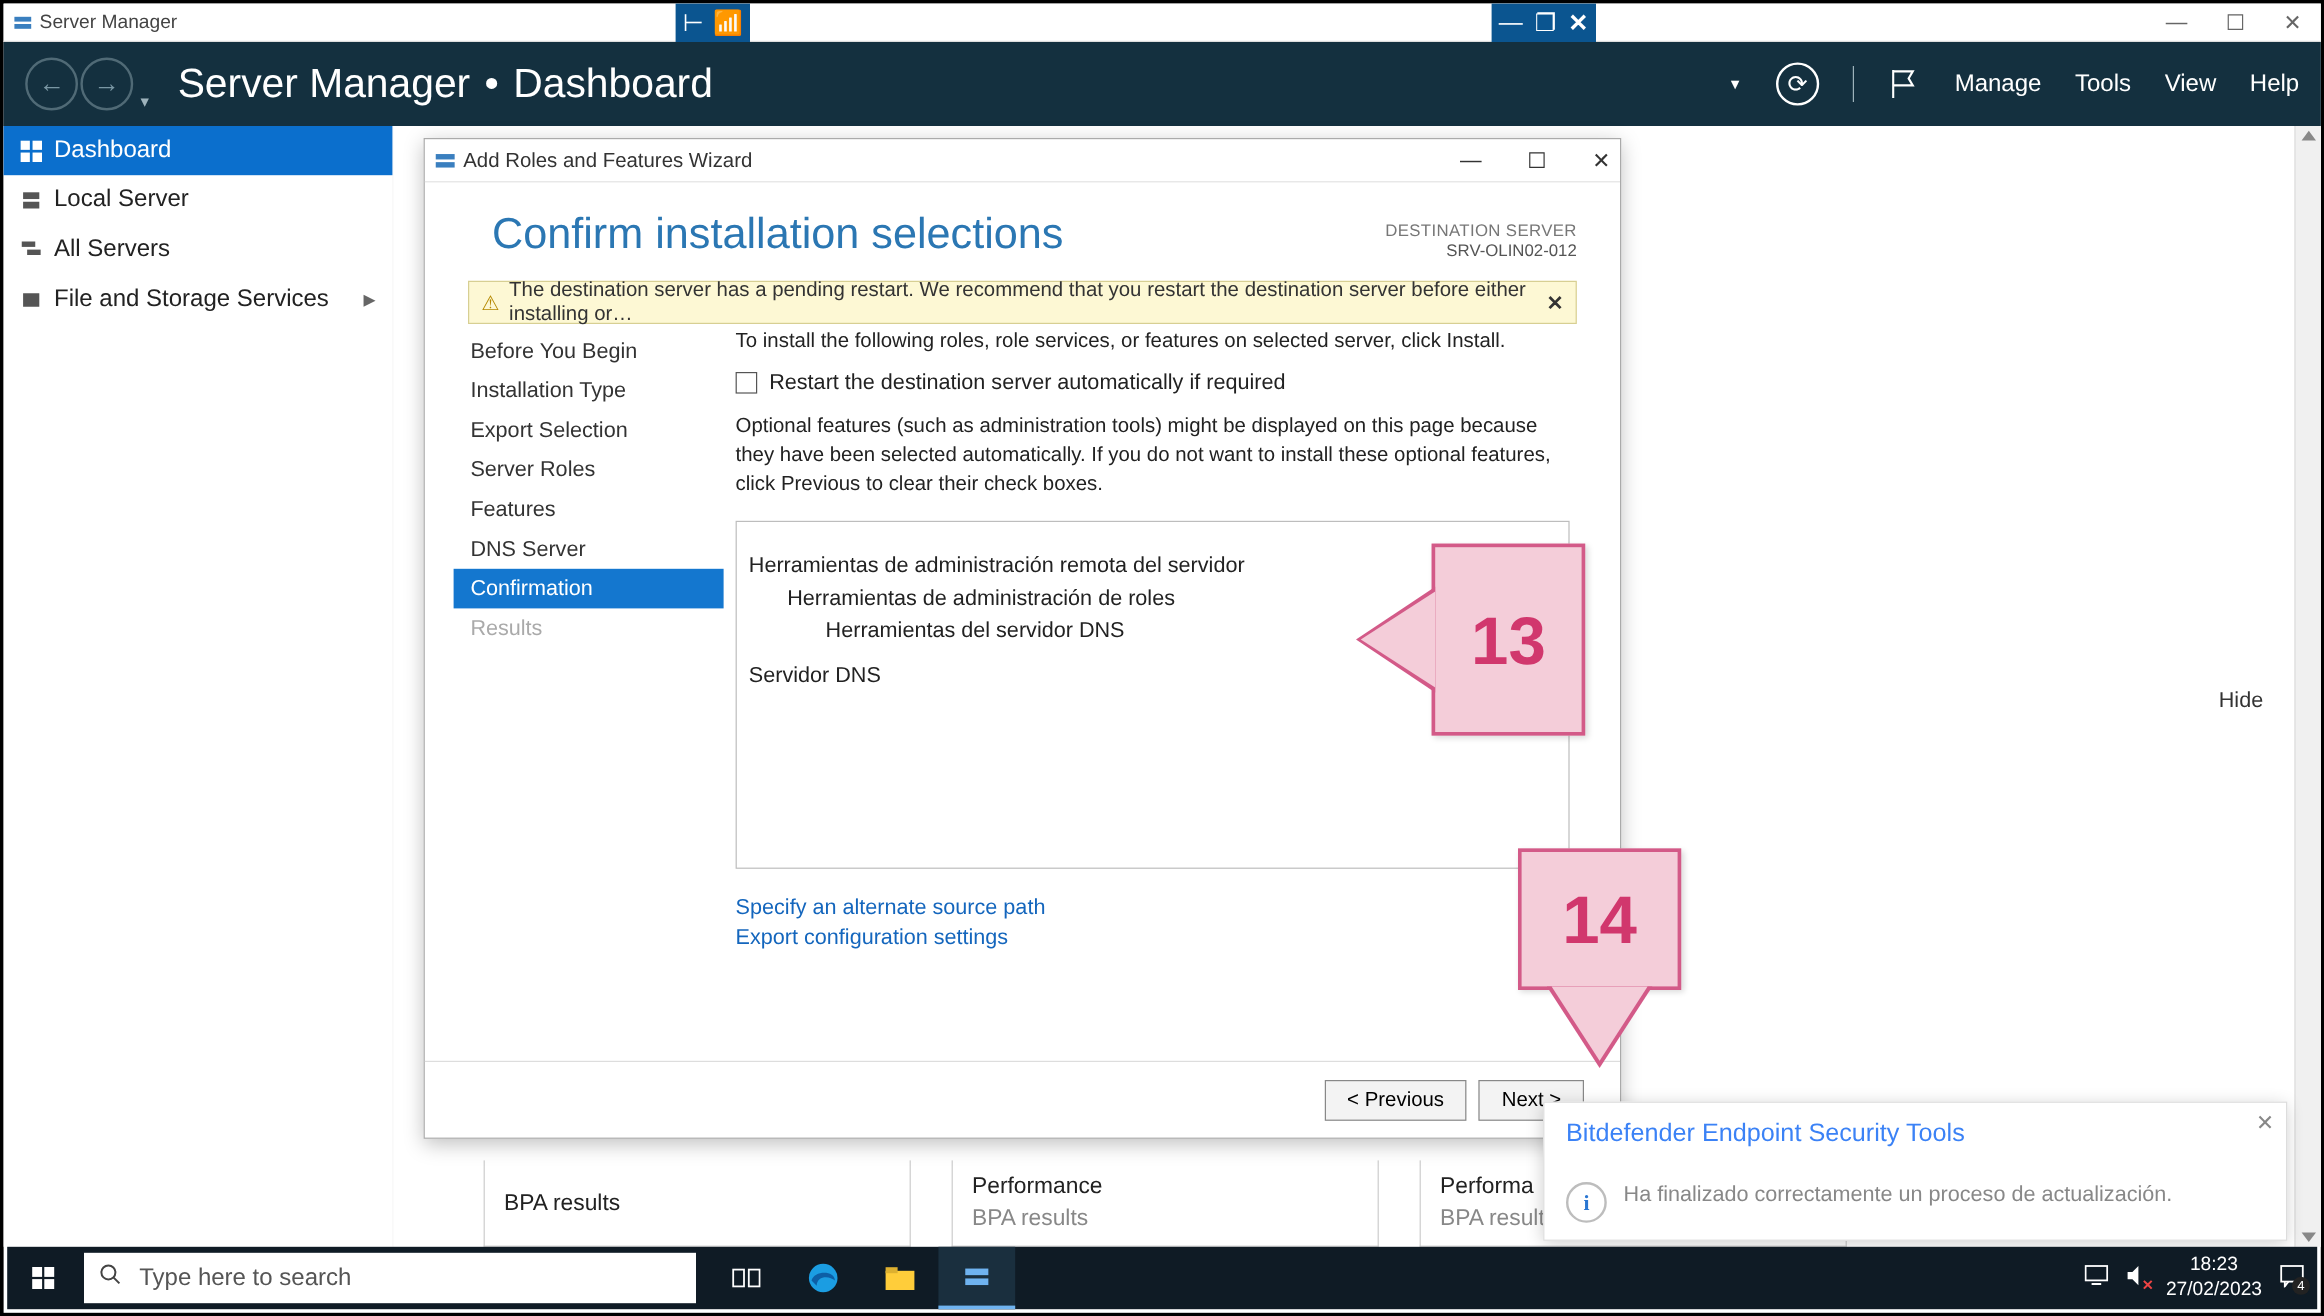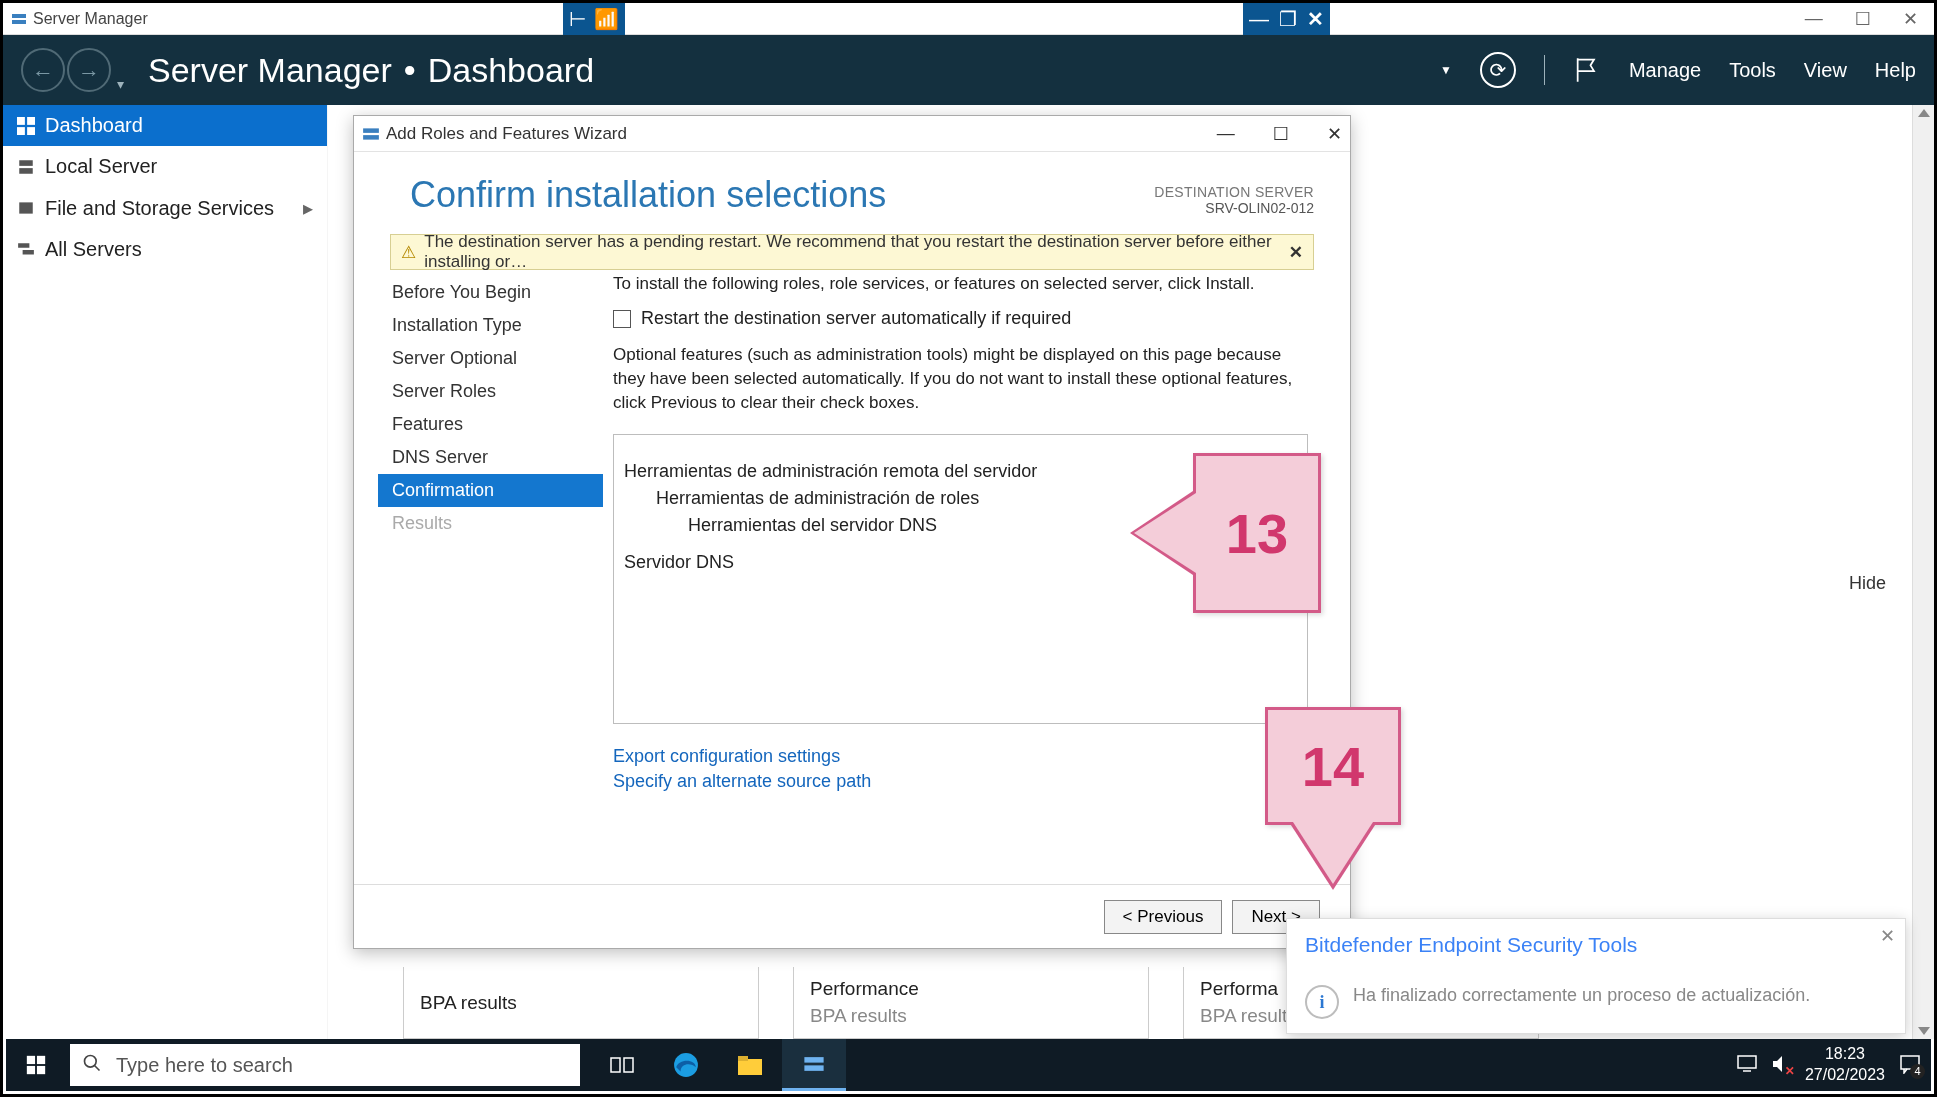--- a/index.html
+++ b/index.html
@@ -186,31 +186,31 @@
       </div>
       <div class="sidebar-item">
         <span class="si-icon"><svg viewBox="0 0 16 16">
               <rect x="2" y="2" width="12" height="5" fill="#555"></rect>
               <rect x="2" y="9" width="12" height="5" fill="#555"></rect>
             </svg></span>
         <span>Local Server</span>
       </div>
       <div class="sidebar-item">
         <span class="si-icon"><svg viewBox="0 0 16 16">
+              <rect x="1" y="2" width="10" height="4" fill="#555"></rect>
+              <rect x="5" y="8" width="10" height="4" fill="#555"></rect>
+            </svg></span>
+        <span>All Servers</span>
+      </div>
+      <div class="sidebar-item">
+        <span class="si-icon"><svg viewBox="0 0 16 16">
               <rect x="2" y="3" width="12" height="10" fill="#555"></rect>
             </svg></span>
         <span>File and Storage Services</span>
         <span class="chev">▸</span>
-      </div>
-      <div class="sidebar-item">
-        <span class="si-icon"><svg viewBox="0 0 16 16">
-              <rect x="1" y="2" width="10" height="4" fill="#555"></rect>
-              <rect x="5" y="8" width="10" height="4" fill="#555"></rect>
-            </svg></span>
-        <span>All Servers</span>
       </div>
     </div>
 
     <div class="main-area">
       <div class="scrollbar-stub"></div>
       <span class="hide-link">Hide</span>
     </div>
   </div>
 
   <div class="tiles-row">
@@ -254,21 +254,21 @@
     <div class="warn-bar">
       <span class="wicon">⚠</span>
       <span>The destination server has a pending restart. We recommend that you restart the destination server before either installing or…</span>
       <span class="close-warn">✕</span>
     </div>
 
     <div class="wizard-body">
       <div class="wiz-steps">
         <div class="wiz-step">Before You Begin</div>
         <div class="wiz-step">Installation Type</div>
-        <div class="wiz-step">Server Optional</div>
+        <div class="wiz-step">Export Selection</div>
         <div class="wiz-step">Server Roles</div>
         <div class="wiz-step">Features</div>
         <div class="wiz-step">DNS Server</div>
         <div class="wiz-step active">Confirmation</div>
         <div class="wiz-step disabled">Results</div>
       </div>
 
       <div class="wiz-content">
         <div class="desc">To install the following roles, role services, or features on selected server, click Install.</div>
         <div class="chk-row">
@@ -279,22 +279,22 @@
 
         <div class="sel-box">
           <div class="l0">Herramientas de administración remota del servidor</div>
           <div class="l1">Herramientas de administración de roles</div>
           <div class="l2">Herramientas del servidor DNS</div>
           <div class="sp"></div>
           <div class="l0">Servidor DNS</div>
         </div>
 
         <div class="links-row">
+          <a href="#">Specify an alternate source path</a>
           <a href="#">Export configuration settings</a>
-          <a href="#">Specify an alternate source path</a>
         </div>
       </div>
     </div>
 
     <div class="wizard-footer">
       <button class="btn">&lt; Previous</button>
       <button class="btn">Next &gt;</button>
     </div>
   </div>
 

